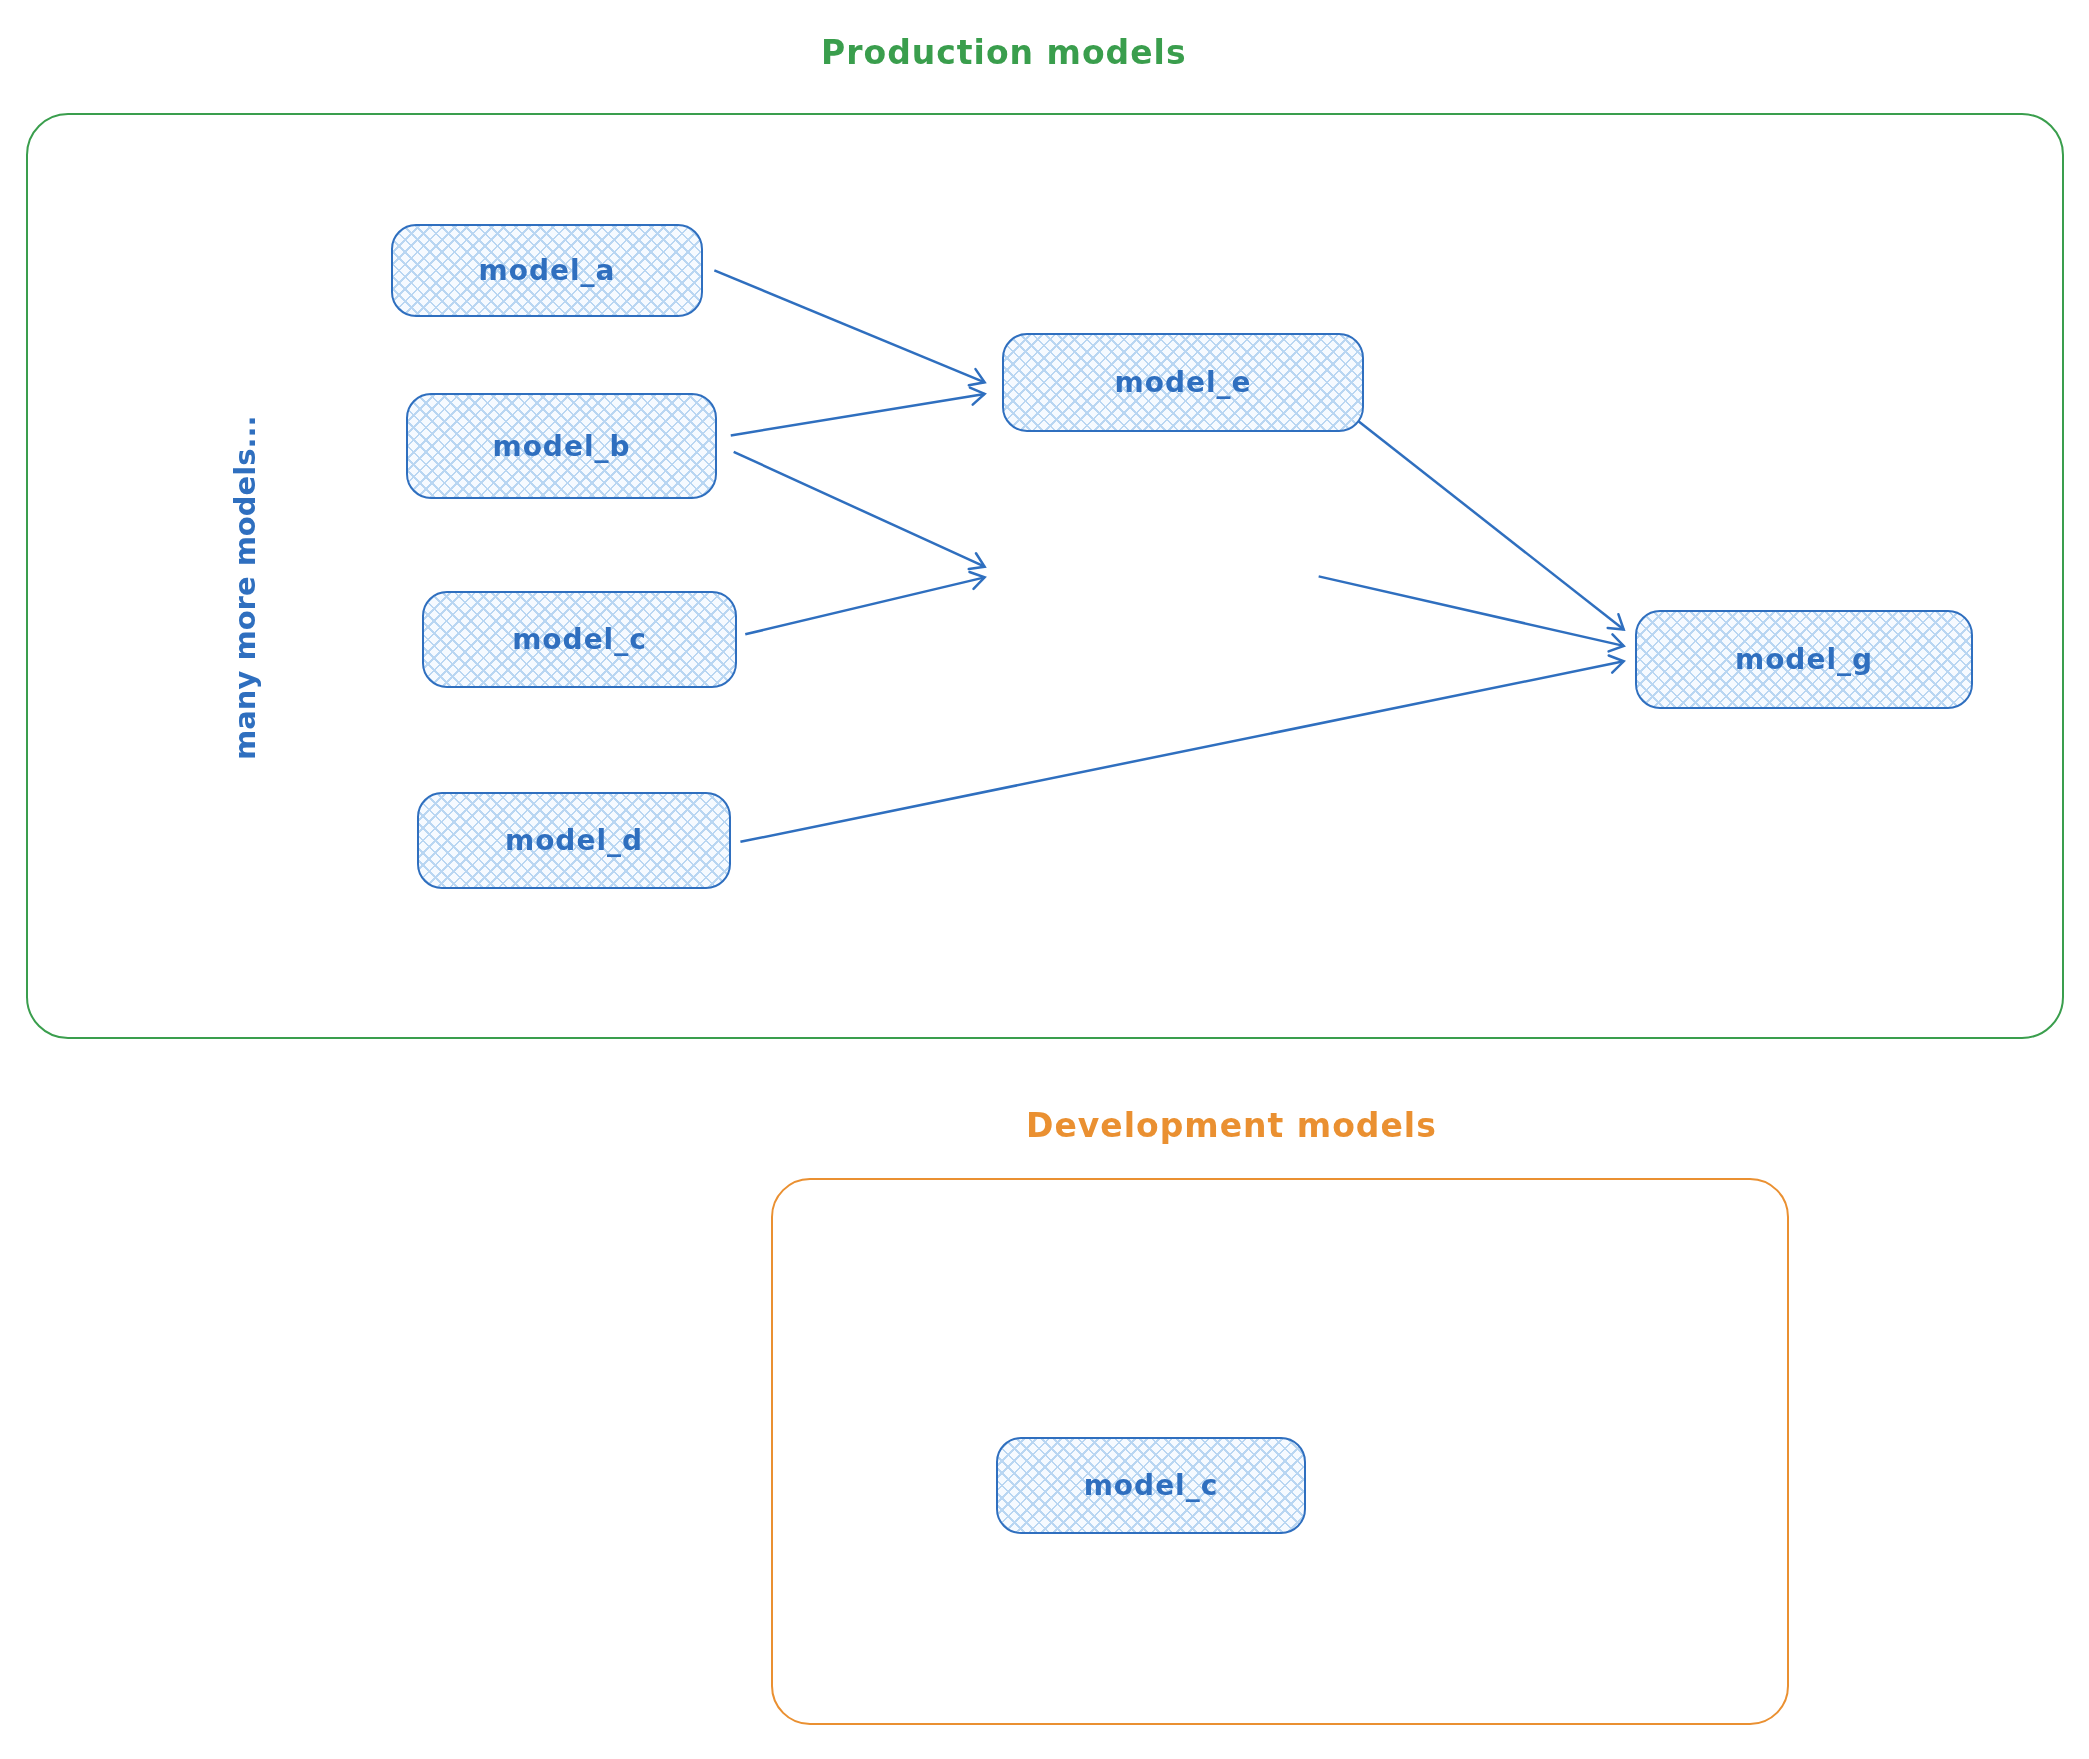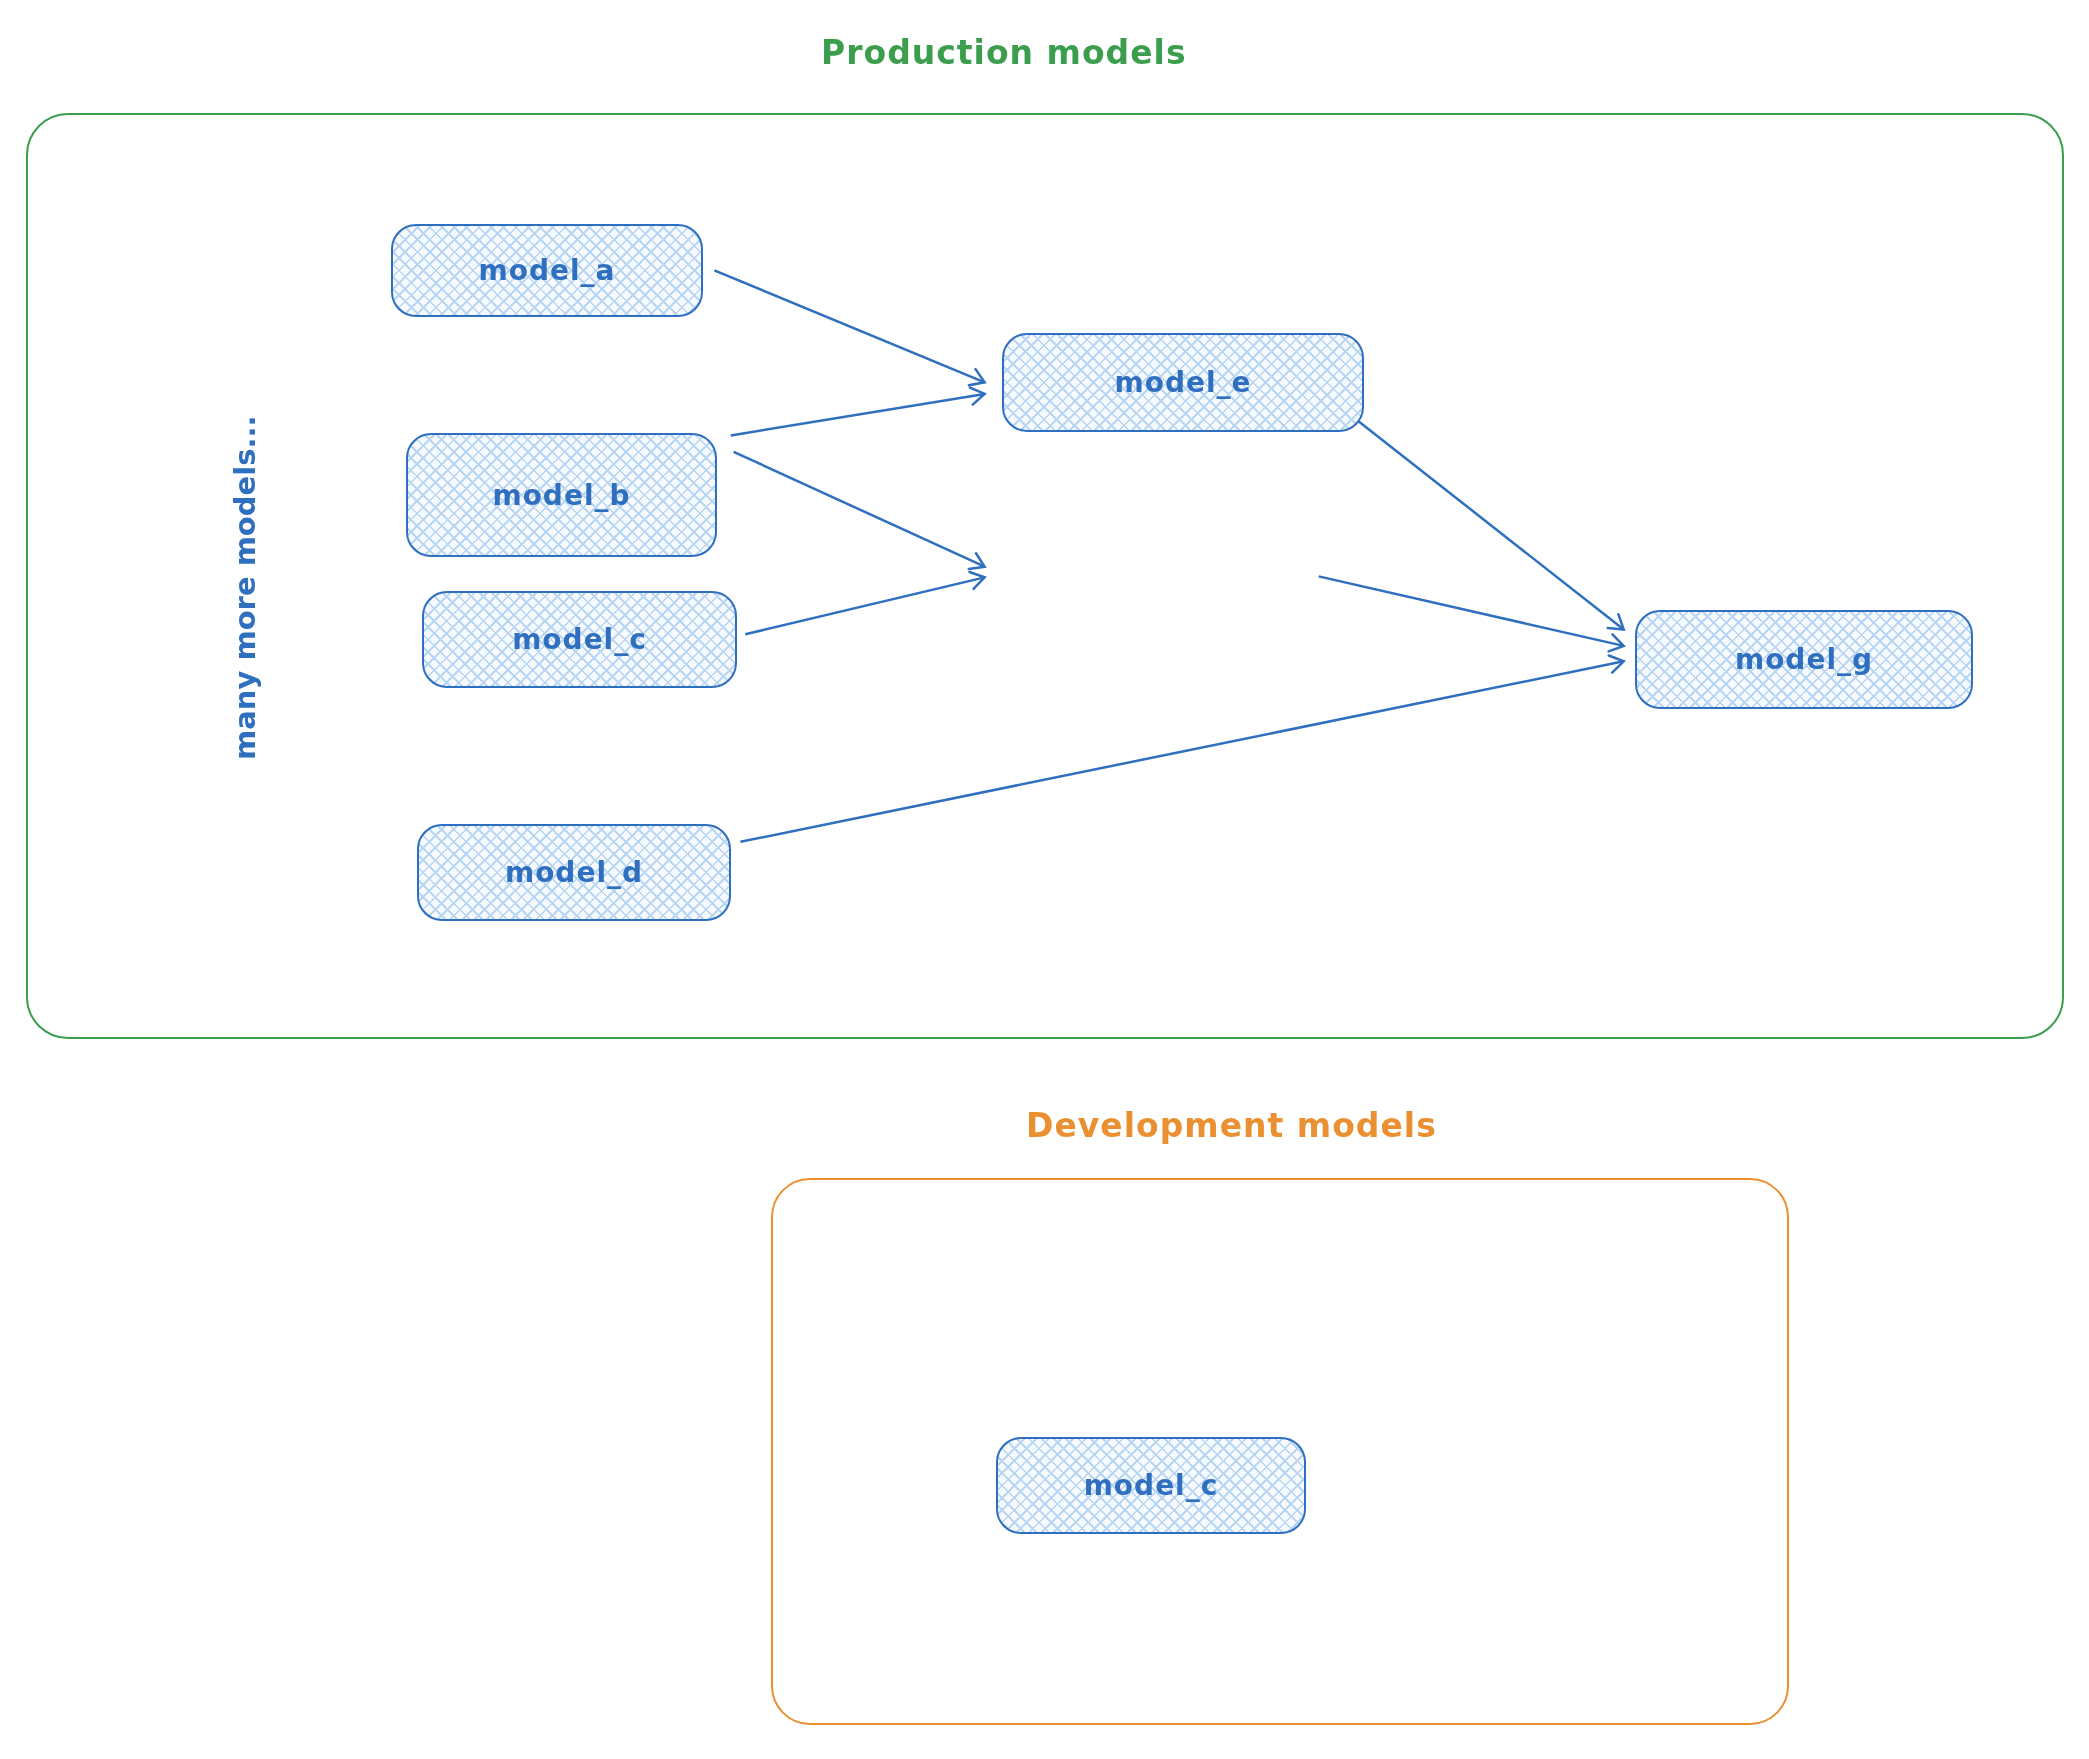--- a/index.html
+++ b/index.html
@@ -54,23 +54,23 @@
     font-weight:600;
     color:var(--blue);
     letter-spacing:1px;
     background:
       repeating-linear-gradient(45deg,  var(--hatch) 0 1.9px, transparent 1.9px 8.7px),
       repeating-linear-gradient(135deg, var(--hatch) 0 1.9px, transparent 1.9px 8.7px),
       #f6faff;
     box-sizing:border-box;
   }
   .n-a { left:391px;  top:224px;  width:312px; height:93px;  }
-  .n-b { left:406px;  top:393px;  width:311px; height:124px;margin-top:40px; }
+  .n-b { left:406px;  top:393px;  width:311px; height:106px; }
   .n-c { left:422px;  top:591px;  width:315px; height:97px; }
-  .n-d { left:417px;  top:792px;  width:314px; height:97px;margin-top:32px; }
+  .n-d { left:417px;  top:792px;  width:314px; height:97px; }
   .n-e { left:1002px; top:333px;  width:362px; height:99px; }
   .n-f { left:1004px; top:524px;  width:311px; height:97px; }
   .n-g { left:1635px; top:610px;  width:338px; height:99px; }
   .n-cdev { left:996px; top:1437px; width:310px; height:97px; }
 
   .side-note {
     position:absolute;
     left:98px; top:591px;
     width:299px; height:39px;
     transform:rotate(-90deg);

